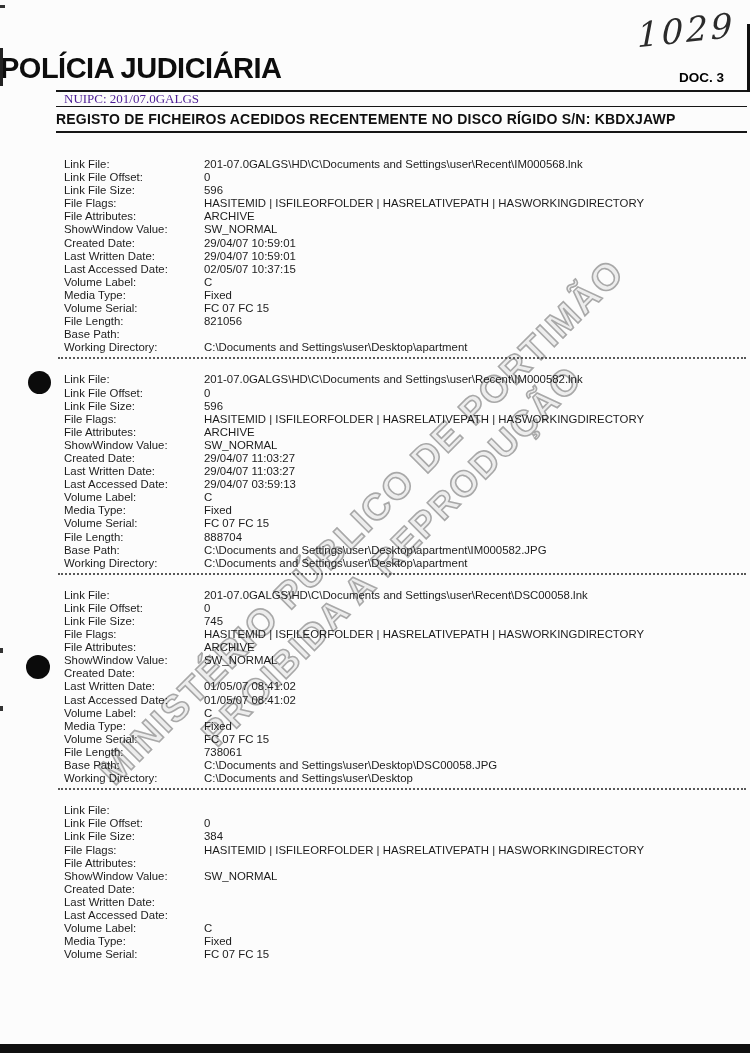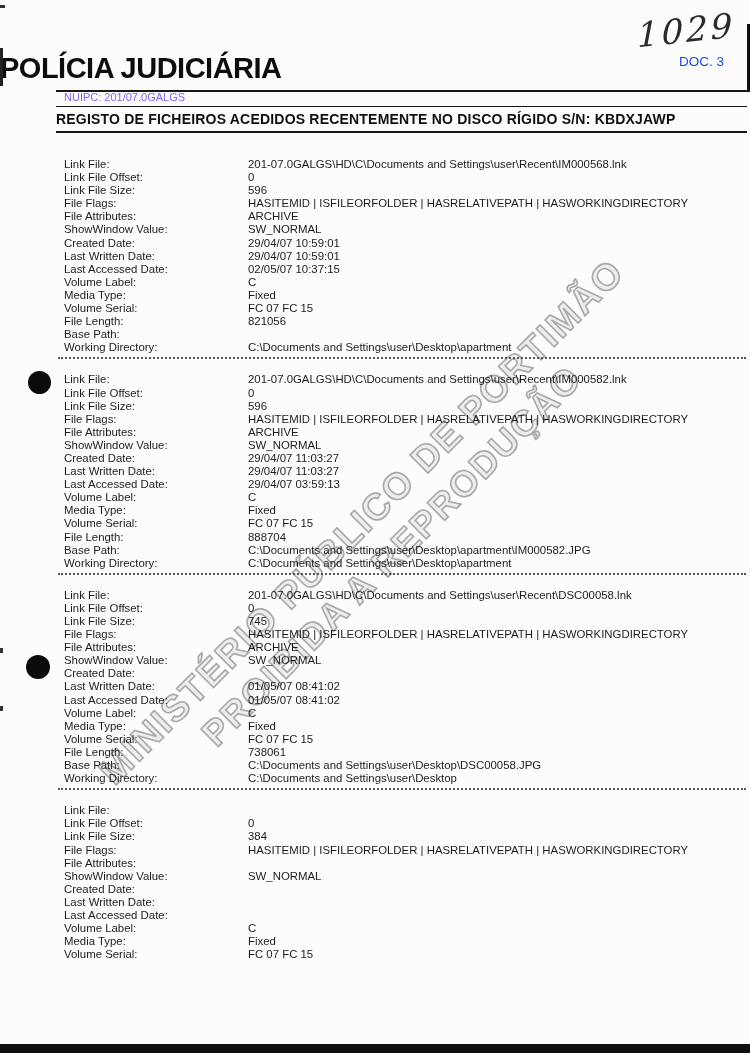--- a/index.html
+++ b/index.html
@@ -9,47 +9,47 @@
     font-family:"Liberation Sans","DejaVu Sans",sans-serif;
     -webkit-font-smoothing:antialiased;
   }
   .abs{position:absolute;}
   
   .handwritten{
     top:10px;right:14px;font-family:"DejaVu Serif",serif;font-style:italic;
     font-size:34px;color:#2b2b2b;transform:rotate(-6deg) skewX(-6deg);
     letter-spacing:3px;
   }
-  .doc-label{top:54px;right:26px;font-size:13.5px;color:#1d4ed8;}
+  .doc-label{top:70px;right:26px;font-size:13.5px;color:#000000;font-weight:bold;}
   .page-title{
     top:52px;left:0;width:100%;text-align:left;
     font-size:29px;font-weight:bold;letter-spacing:-0.5px;color:#0d0d0d;
   }
   .rule{left:56px;right:3px;border-top:2px solid #161616;height:0;}
   .rule-1{top:90px;}
   .rule-2{top:106px;border-top-width:1.5px;}
   .rule-3{top:131px;}
-  .nuipc{top:91px;left:64px;font-size:11px;color:#8b5cf6;}
+  .nuipc{top:91px;left:64px;font-size:13px;color:#4c1d95;font-family:Liberation Serif, serif;}
   .report-heading{
     top:111px;left:56px;right:3px;
     font-size:14px;font-weight:bold;letter-spacing:0.2px;color:#0f0f0f;
   }
   
   .wm{
     z-index:1;pointer-events:none;white-space:nowrap;
     font-size:37px;font-weight:bold;letter-spacing:2px;
     color:rgba(160,160,160,0.16);
     transform:translate(-50%,-50%) rotate(-45deg);
   }
   .wm1{left:362px;top:522px;}
   .wm2{left:392px;top:556px;font-size:36px;}
   
   .records{top:158px;left:64px;right:6px;z-index:2;font-size:11.4px;line-height:13.1px;color:#1c1c1c;}
   .record{margin:0;}
-  .row{display:flex;min-height:13.1px;gap:44px;}
+  .row{display:flex;min-height:13.1px;}
   .lbl{flex:0 0 140px;}
   .val{flex:1 1 auto;white-space:nowrap;}
   .sep{
     border-top:2px dotted #3c3c3c;height:0;opacity:.85;
     margin:3px -2px 14px -6px;
   }
   
   .punch{background:#0b0b0b;border-radius:50%;z-index:3;}
   .punch-top{left:28px;top:371px;width:23px;height:23px;}
   .punch-bottom{left:26px;top:655px;width:24px;height:24px;}

